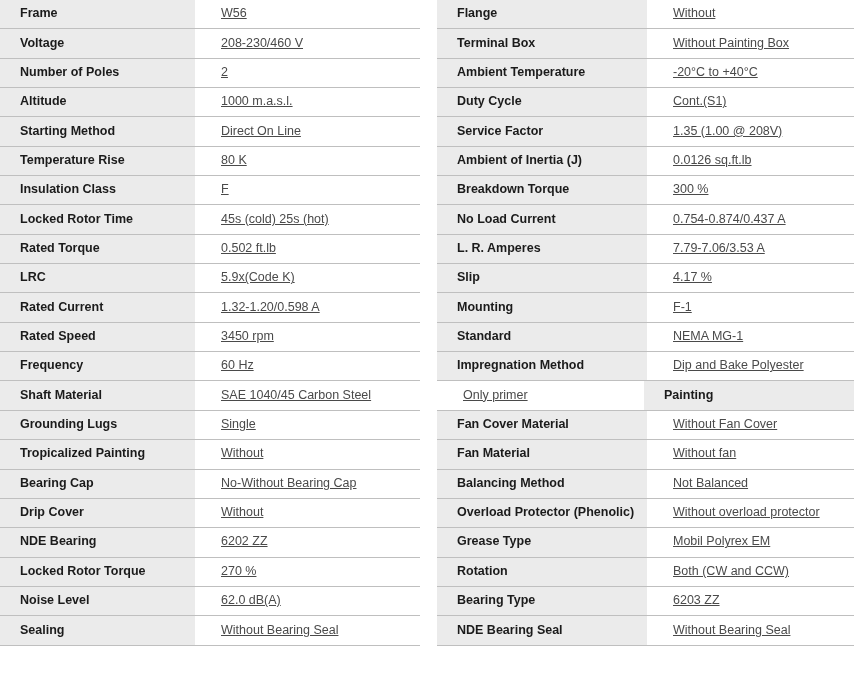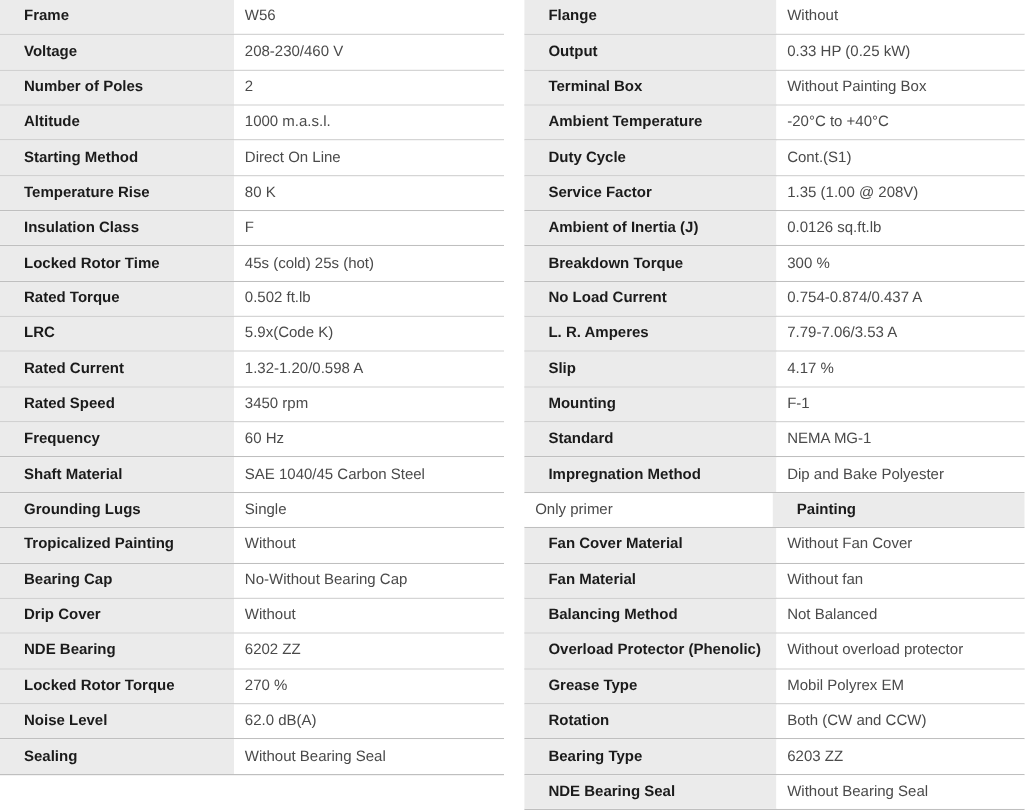--- a/index.html
+++ b/index.html
@@ -44,22 +44,23 @@
     font-weight: 700;
     padding-left: 20px;
     flex: 0 0 auto;
   }
   .spec-table.left  .cell.label { width: 195px; }
   .spec-table.right .cell.label { width: 210px; }
   .cell.value {
     background: #ffffff;
     color: var(--value-color, #4a4a4a);
     font-weight: 400;
-    padding-left: 9px;
+    padding-left: 26px;
     flex: 1 1 auto;
+    text-decoration: underline;
   }
 </style>
 </head>
 <body>
 
 <div class="spec-wrap">
 
   <div class="spec-table left">
 
       <div class="row">
@@ -174,24 +175,20 @@
       </div>
     </div>
 
   <div class="spec-table right">
 
       <div class="row">
         <div class="cell label">Flange</div>
         <div class="cell value">Without</div>
       </div>
 
-      <div class="row">
-        <div class="cell label">Output</div>
-        <div class="cell value">0.33 HP (0.25 kW)</div>
-      </div>
 
       <div class="row">
         <div class="cell label">Terminal Box</div>
         <div class="cell value">Without Painting Box</div>
       </div>
 
       <div class="row">
         <div class="cell label">Ambient Temperature</div>
         <div class="cell value">-20°C to +40°C</div>
       </div>

